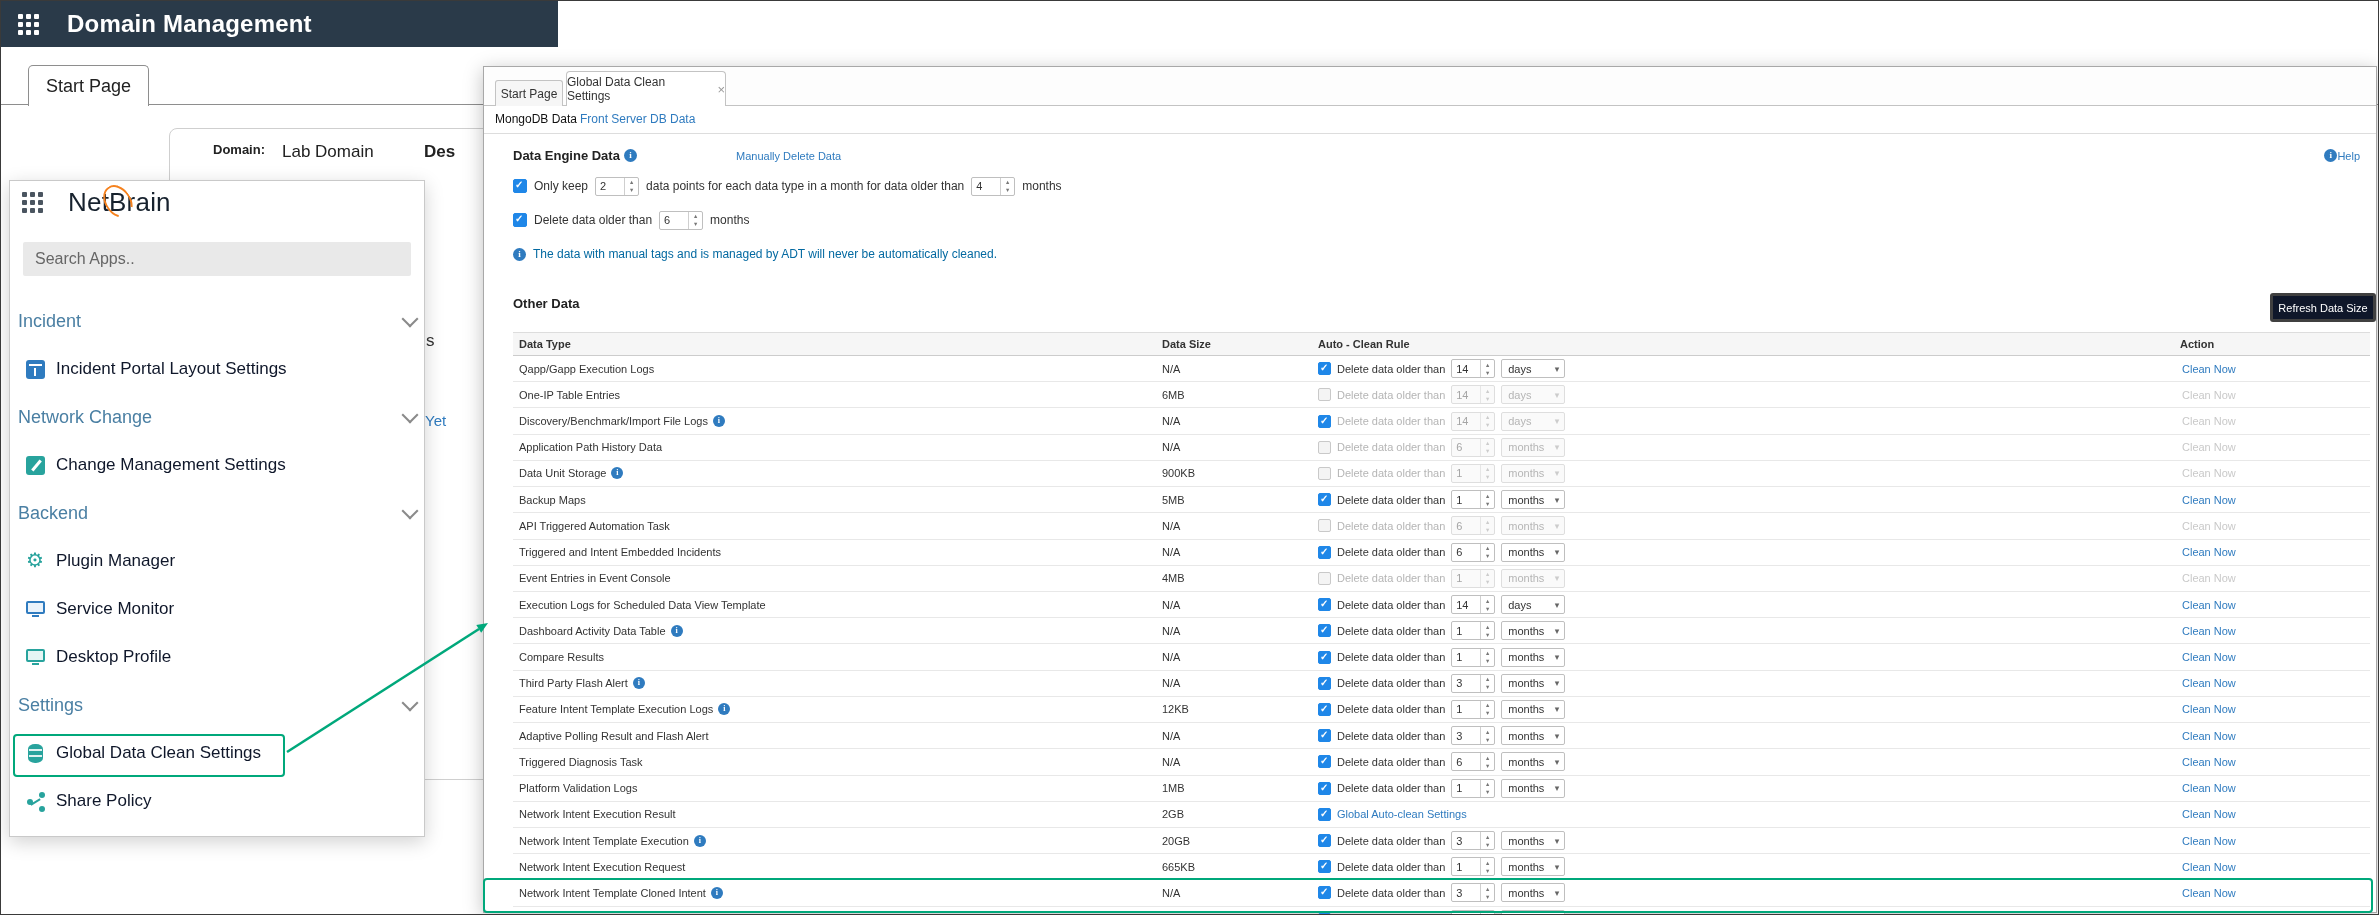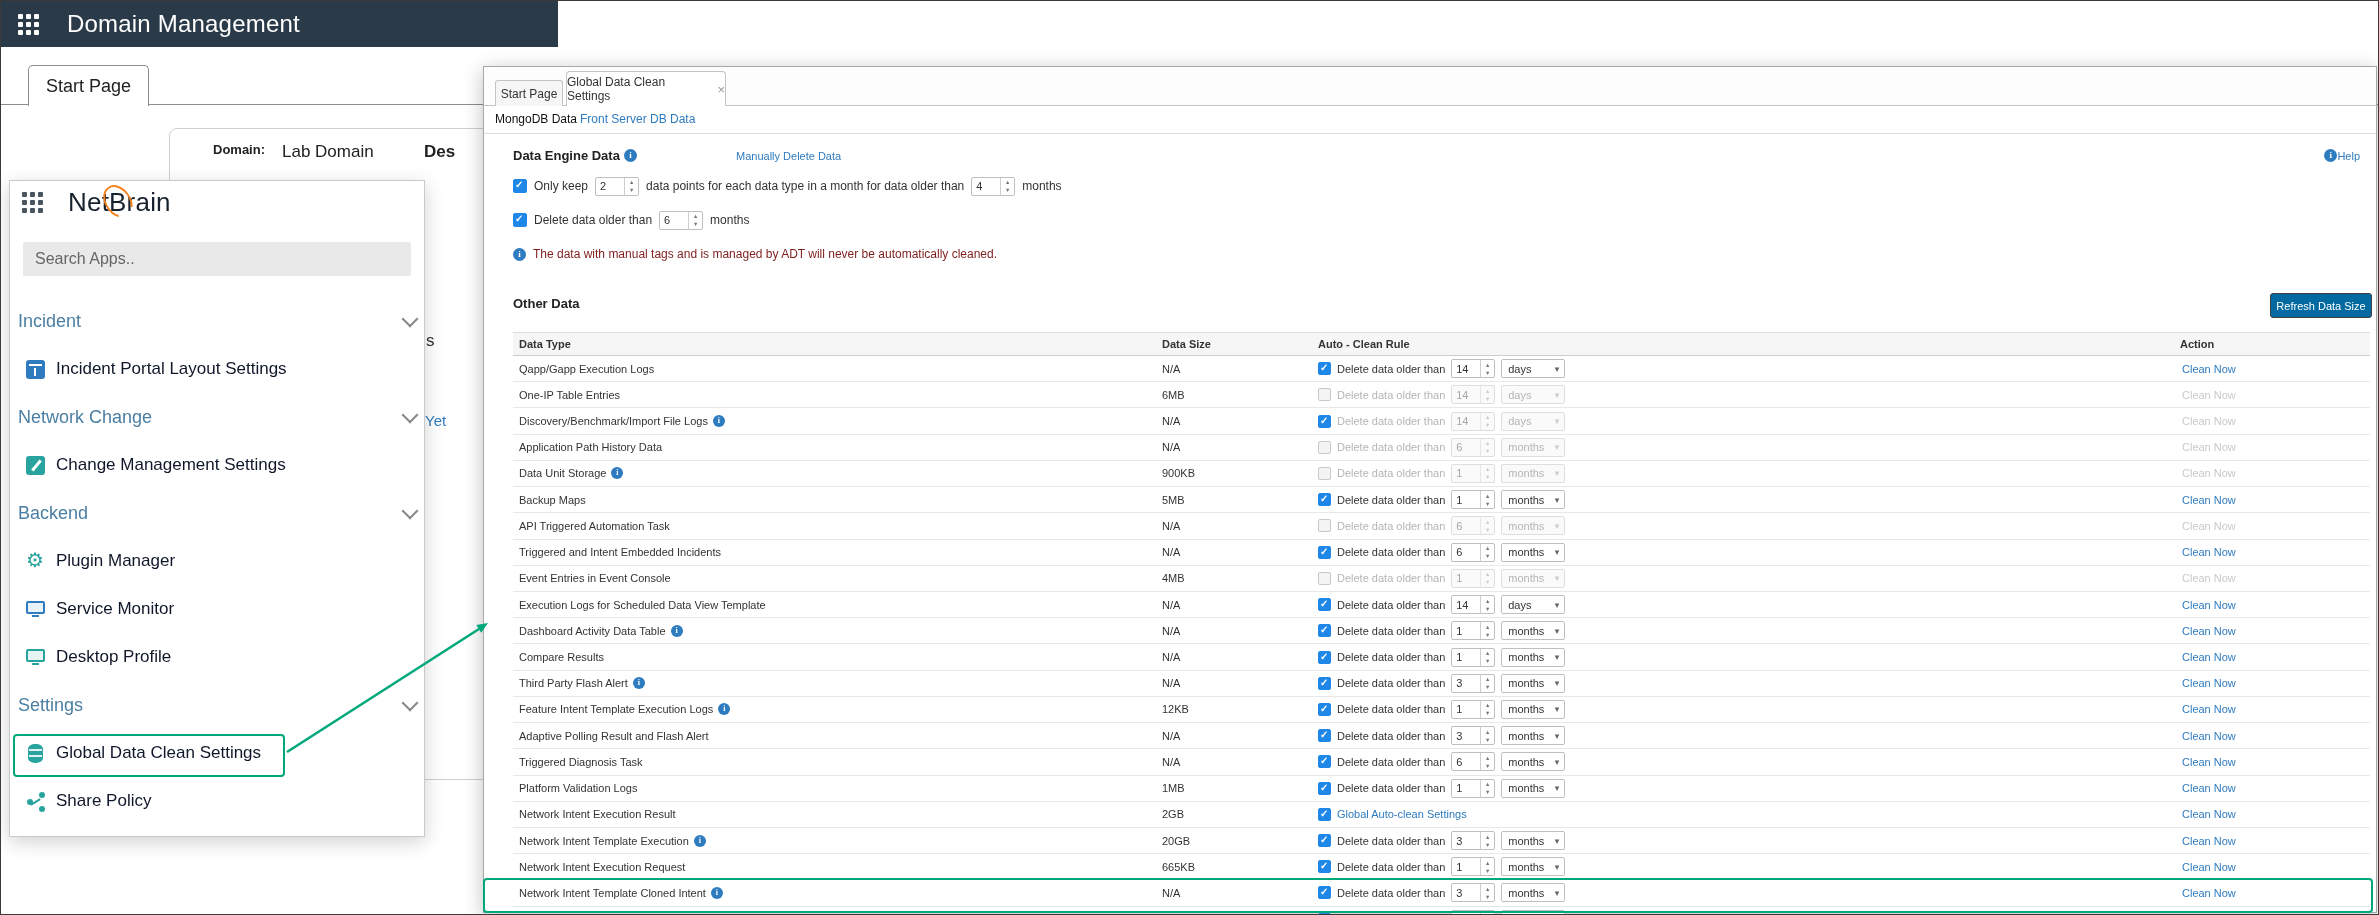--- a/index.html
+++ b/index.html
@@ -5,21 +5,21 @@
   html,body{margin:0;padding:0;background:#e9e9e9}
   .canvas{position:relative;width:2379px;height:915px;background:#fff;overflow:hidden;
           font-family:"Liberation Sans",sans-serif;border:1px solid #3a3a3a;box-sizing:border-box}
 
   
   .app-header{position:absolute;left:0;top:0;width:557px;height:46px;background:#2a3a49;display:flex;align-items:center}
   .dots{position:relative;width:21px;height:21px}
   .dots::before{content:"";position:absolute;left:0;top:0;width:5px;height:5px;border-radius:1px;background:currentColor;
     box-shadow:8px 0,16px 0,0 8px,8px 8px,16px 8px,0 16px,8px 16px,16px 16px}
   .hdr-grid{margin-left:17px;color:#fff;cursor:pointer}
-  .hdr-title{color:#fff;font-size:24px;font-weight:normal;margin-left:28px;letter-spacing:.2px}
+  .hdr-title{color:#fff;font-size:24px;font-weight:bold;margin-left:28px;letter-spacing:.2px}
   .page-line{position:absolute;left:0;top:103px;width:2379px;height:1px;background:#8e8e8e}
   .base-tab{position:absolute;left:27px;top:64px;width:119px;height:40px;background:#fff;border:1px solid #8e8e8e;border-bottom:none;
     border-radius:5px 5px 0 0;font-size:18px;color:#222;display:flex;align-items:center;justify-content:center;z-index:2}
   .domain-panel{position:absolute;left:168px;top:127px;width:2100px;height:650px;border:1px solid #cfcfcf;border-radius:8px;background:#fff}
   .domain-label{position:absolute;left:212px;top:141px;font-size:13px;font-weight:600;color:#222}
   .domain-value{position:absolute;left:281px;top:141px;font-size:17px;color:#222}
   .desc-frag{position:absolute;left:423px;top:141px;font-size:17px;font-weight:600;color:#222}
   .frag-s{position:absolute;left:425px;top:330px;font-size:17px;color:#333}
   .frag-yet{position:absolute;left:424px;top:411px;font-size:15px;color:#2f7bbf}
 
@@ -62,21 +62,21 @@
   .num.dis{border-color:#dedede;background:#fafafa}
   .num.dis .nv{color:#a5a5a5}
   .num.dis .spin{color:#ccc;border-color:#e6e6e6}
 
   .unit{display:inline-flex;align-items:center;width:64px;height:19px;border:1px solid #bfbfbf;border-radius:2px;background:#fff;
         box-sizing:border-box;padding-left:6px;font-size:11px;color:#333;flex:none;cursor:pointer}
   .unit::after{content:"▾";margin-left:auto;padding-right:5px;color:#666;font-size:9px}
   .unit.dis{color:#b5b5b5;background:#fafafa;border-color:#dedede}
   .unit.dis::after{color:#ccc}
 
-  .refresh-btn{position:absolute;left:1786px;top:226px;width:100px;height:23px;background:#0369a1;border:1px solid #404040;
+  .refresh-btn{position:absolute;left:1786px;top:226px;width:100px;height:23px;background:#0f172a;border:3px solid #404040;
     border-radius:3px;color:#fff;font-size:11px;display:flex;align-items:center;justify-content:center;cursor:pointer}
 
   .tbl{position:absolute;left:29px;top:265px;width:1857px}
   .thead,.trow{display:grid;grid-template-columns:643px 156px 862px 196px;align-items:center}
   .thead{height:22px;background:#f6f6f6;border-top:1px solid #ddd;border-bottom:1px solid #ccc;font-size:11px;font-weight:bold;color:#333}
   .thead .th{padding-left:6px}
   .trow{height:25.23px;border-bottom:1px solid #e8e8e8;font-size:11px;color:#333}
   .td{display:flex;align-items:center;padding-left:6px;gap:5px;overflow:hidden;white-space:nowrap}
   .td.c3{gap:6px}
   .td.c4{padding-left:8px}
@@ -186,21 +186,21 @@
     </div>
     <div class="rule-row" style="top:143px" data-name="rule-delete-older">
       <span class="cb on cb-lg" data-name="delete-older-checkbox"></span>
       <span>Delete data older than</span>
       <span class="num" data-name="delete-older-months-input">
           <span class="nv">6</span>
           <span class="spin" data-name="spinner-icon"></span>
         </span>
       <span>months</span>
     </div>
-    <div class="rule-row" style="top:177px;color:#7f1d1d" data-name="adt-note">
+    <div class="rule-row" style="top:177px;color:#0369a1" data-name="adt-note">
       <span class="info-i" data-name="info-icon"></span>
       <span>The data with manual tags and is managed by ADT will never be automatically cleaned.</span>
     </div>
 
     <span class="sec-title" style="left:29px;top:229px" data-name="other-data-title">Other Data</span>
     <div class="refresh-btn" data-name="refresh-data-size-button">Refresh Data Size</div>
 
     <div class="tbl" data-name="other-data-table">
       <div class="thead" data-name="table-header">
         <span class="th" data-name="col-data-type">Data Type</span>

